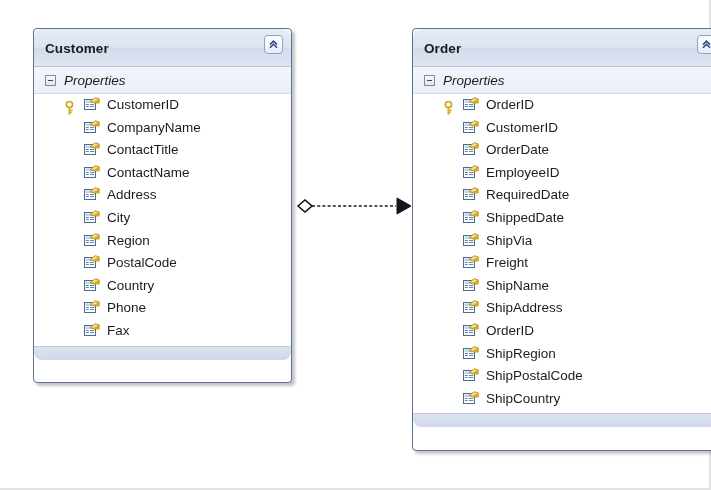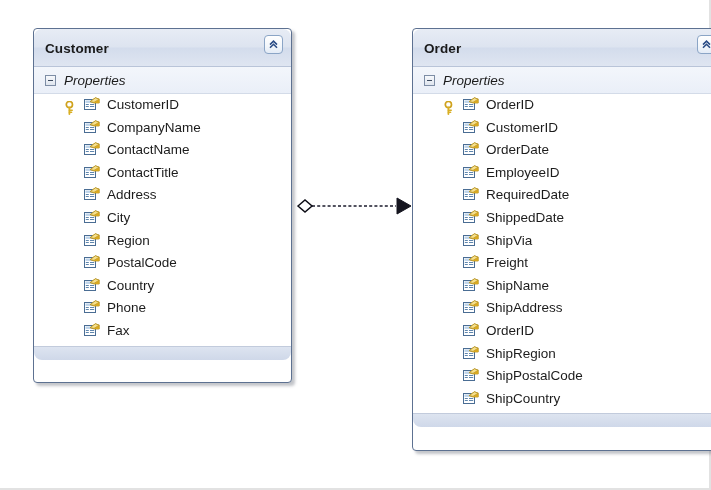--- a/index.html
+++ b/index.html
@@ -218,35 +218,35 @@
               <rect x="0.5" y="2.5" width="11" height="10" fill="#ffffff" stroke="#4a6d94" stroke-width="1"></rect>
               <rect x="1.5" y="3.5" width="9" height="2.4" fill="#bcd2e8"></rect>
               <rect x="1.8" y="7" width="3" height="1" fill="#5f86ad"></rect>
               <rect x="6" y="7" width="4.2" height="1" fill="#5f86ad"></rect>
               <rect x="1.8" y="9" width="3" height="1" fill="#5f86ad"></rect>
               <rect x="6" y="9" width="4.2" height="1" fill="#5f86ad"></rect>
               <path d="M6.2 4.6 L11.4 0.8 L15.2 2.2 L15.2 6.0 L10.2 6.0 Z" fill="#f0cb52" stroke="#b08b18" stroke-width="0.8" stroke-linejoin="round"></path>
               <path d="M6.2 4.6 L11.4 0.8 L15.2 2.2 L10.0 5.4 Z" fill="#f6e08e" stroke="#b08b18" stroke-width="0.7" stroke-linejoin="round"></path>
               <path d="M10.2 6.0 L15.2 6.0 L15.2 2.2 L10.2 5.4 Z" fill="#d8a820"></path>
             </svg></span>
+          <span class="prop-name">ContactTitle</span>
+        </div>
+        <div class="prop-row">
+          <span class="prop-icon"><svg width="16" height="14" viewBox="0 0 16 14" aria-hidden="true">
+              <rect x="0.5" y="2.5" width="11" height="10" fill="#ffffff" stroke="#4a6d94" stroke-width="1"></rect>
+              <rect x="1.5" y="3.5" width="9" height="2.4" fill="#bcd2e8"></rect>
+              <rect x="1.8" y="7" width="3" height="1" fill="#5f86ad"></rect>
+              <rect x="6" y="7" width="4.2" height="1" fill="#5f86ad"></rect>
+              <rect x="1.8" y="9" width="3" height="1" fill="#5f86ad"></rect>
+              <rect x="6" y="9" width="4.2" height="1" fill="#5f86ad"></rect>
+              <path d="M6.2 4.6 L11.4 0.8 L15.2 2.2 L15.2 6.0 L10.2 6.0 Z" fill="#f0cb52" stroke="#b08b18" stroke-width="0.8" stroke-linejoin="round"></path>
+              <path d="M6.2 4.6 L11.4 0.8 L15.2 2.2 L10.0 5.4 Z" fill="#f6e08e" stroke="#b08b18" stroke-width="0.7" stroke-linejoin="round"></path>
+              <path d="M10.2 6.0 L15.2 6.0 L15.2 2.2 L10.2 5.4 Z" fill="#d8a820"></path>
+            </svg></span>
           <span class="prop-name">ContactName</span>
-        </div>
-        <div class="prop-row">
-          <span class="prop-icon"><svg width="16" height="14" viewBox="0 0 16 14" aria-hidden="true">
-              <rect x="0.5" y="2.5" width="11" height="10" fill="#ffffff" stroke="#4a6d94" stroke-width="1"></rect>
-              <rect x="1.5" y="3.5" width="9" height="2.4" fill="#bcd2e8"></rect>
-              <rect x="1.8" y="7" width="3" height="1" fill="#5f86ad"></rect>
-              <rect x="6" y="7" width="4.2" height="1" fill="#5f86ad"></rect>
-              <rect x="1.8" y="9" width="3" height="1" fill="#5f86ad"></rect>
-              <rect x="6" y="9" width="4.2" height="1" fill="#5f86ad"></rect>
-              <path d="M6.2 4.6 L11.4 0.8 L15.2 2.2 L15.2 6.0 L10.2 6.0 Z" fill="#f0cb52" stroke="#b08b18" stroke-width="0.8" stroke-linejoin="round"></path>
-              <path d="M6.2 4.6 L11.4 0.8 L15.2 2.2 L10.0 5.4 Z" fill="#f6e08e" stroke="#b08b18" stroke-width="0.7" stroke-linejoin="round"></path>
-              <path d="M10.2 6.0 L15.2 6.0 L15.2 2.2 L10.2 5.4 Z" fill="#d8a820"></path>
-            </svg></span>
-          <span class="prop-name">ContactTitle</span>
         </div>
         <div class="prop-row">
           <span class="prop-icon"><svg width="16" height="14" viewBox="0 0 16 14" aria-hidden="true">
               <rect x="0.5" y="2.5" width="11" height="10" fill="#ffffff" stroke="#4a6d94" stroke-width="1"></rect>
               <rect x="1.5" y="3.5" width="9" height="2.4" fill="#bcd2e8"></rect>
               <rect x="1.8" y="7" width="3" height="1" fill="#5f86ad"></rect>
               <rect x="6" y="7" width="4.2" height="1" fill="#5f86ad"></rect>
               <rect x="1.8" y="9" width="3" height="1" fill="#5f86ad"></rect>
               <rect x="6" y="9" width="4.2" height="1" fill="#5f86ad"></rect>
               <path d="M6.2 4.6 L11.4 0.8 L15.2 2.2 L15.2 6.0 L10.2 6.0 Z" fill="#f0cb52" stroke="#b08b18" stroke-width="0.8" stroke-linejoin="round"></path>

